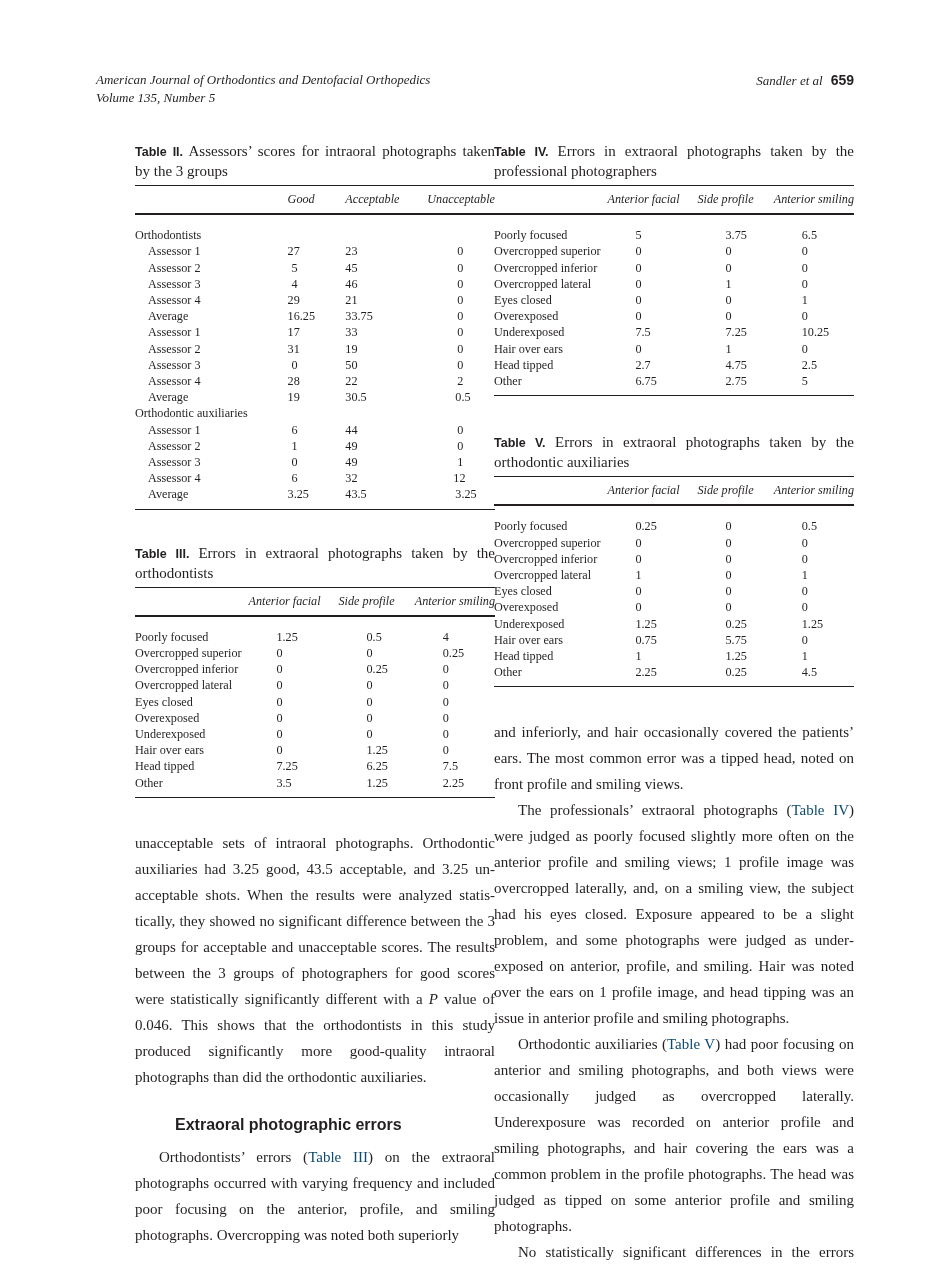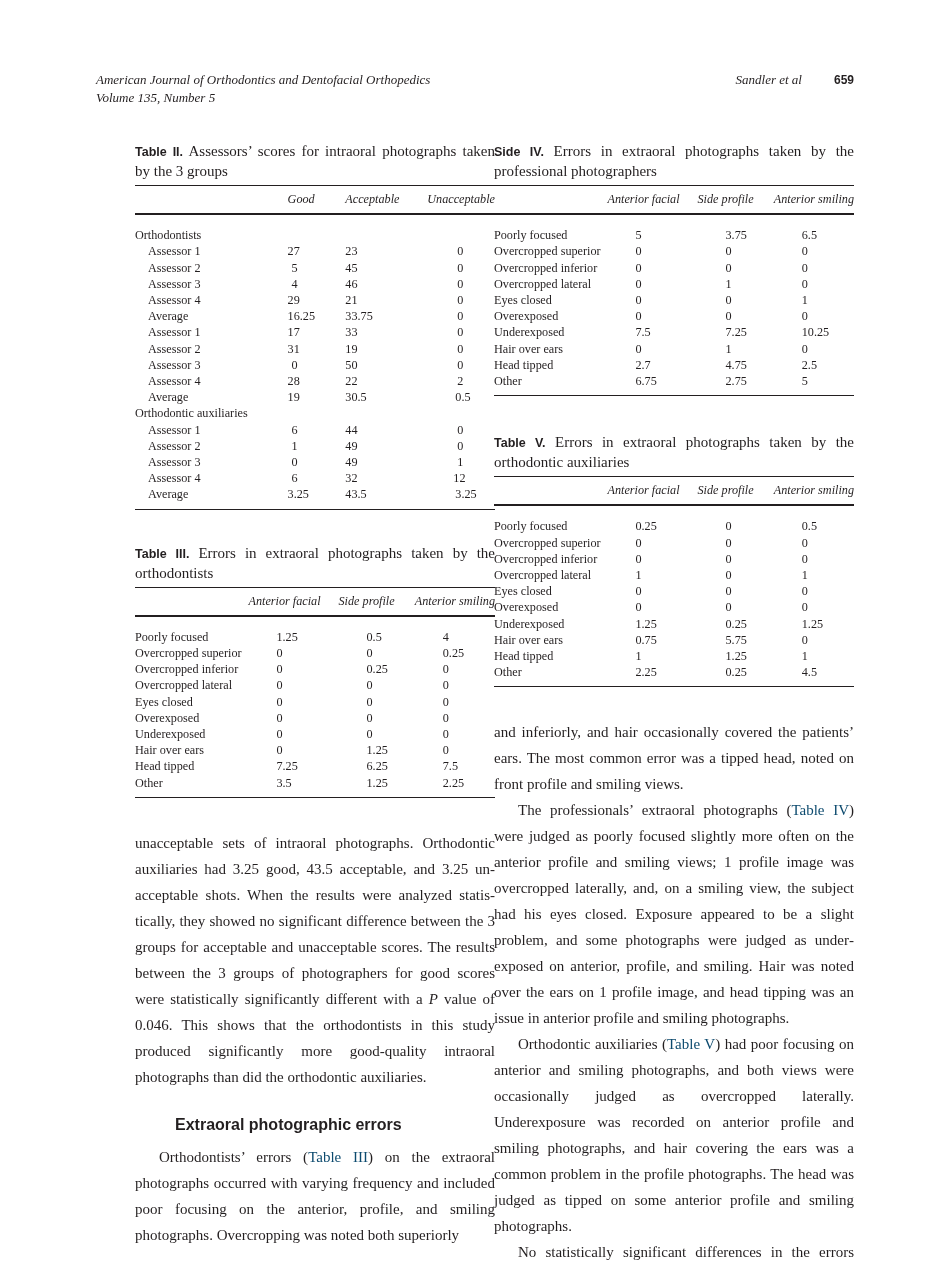--- a/index.html
+++ b/index.html
@@ -1,20 +1,20 @@
 <!DOCTYPE html>
 <html><head>
 <meta charset="utf-8">
 <style>
   html, body { margin: 0; padding: 0; background: #ffffff; }
   body { width: 950px; height: 1272px; position: relative; overflow: hidden; color: #231f20; font-family: "Liberation Serif", serif; }
   .hdr-left { position: absolute; left: 96px; top: 71px; font-style: italic; font-size: 13px; line-height: 18px; }
   .hdr-right { position: absolute; right: 96px; top: 71px; font-size: 13px; line-height: 18px; }
   .hdr-right .auth { font-style: italic; margin-right: 8px; }
-  .hdr-right .pg { font-family: "Liberation Sans", sans-serif; font-weight: bold; font-size: 12px; margin-left: 24px; }
+  .hdr-right .pg { font-family: "Liberation Sans", sans-serif; font-weight: bold; font-size: 14px; }
   .col { position: absolute; width: 360px; }
   .col-left { left: 96px; top: 142px; margin-left: 39px; }
   .col-right { left: 494px; top: 142px; }
   .caption { font-size: 15px; line-height: 19px; text-align: justify; margin: 0 0 4px 0; }
   .caption .lbl { font-family: "Liberation Sans", sans-serif; font-weight: bold; font-size: 12.5px; }
   table.dt { width: 100%; border-collapse: collapse; font-size: 12.2px; line-height: 16.2px; }
   table.dt thead tr th { font-style: italic; font-weight: normal; text-align: left; padding: 5px 0 6px 0; border-top: 1.5px solid #231f20; border-bottom: 2px solid #231f20; white-space: nowrap; }
   table.dt tbody tr:first-child td { padding-top: 12px; }
   table.dt tbody tr:last-child td { padding-bottom: 6px; border-bottom: 1.5px solid #231f20; }
   table.dt td { padding: 0; white-space: nowrap; }
@@ -245,21 +245,21 @@
     <p><span>unacceptable sets of intraoral photographs. Orthodontic auxiliaries had 3.25 good, 43.5 acceptable, and 3.25 un­acceptable shots. When the results were analyzed statis­tically, they showed no significant difference between the 3 groups for acceptable and unacceptable scores. The results between the 3 groups of photographers for good scores were statistically significantly different with a </span><i>P</i><span> value of 0.046. This shows that the orthodon­tists in this study produced significantly more good-quality intraoral photographs than did the orthodontic auxiliaries.</span></p>
     <div style="height:22px"></div>
     <p class="sec">Extraoral photographic errors</p>
     <div style="height:6px"></div>
     <p class="ind"><span>Orthodontists’ errors (</span><span class="link">Table III</span><span>) on the extraoral photographs occurred with varying frequency and in­cluded poor focusing on the anterior, profile, and smiling photographs. Overcropping was noted both superiorly</span></p>
   </div>
 </div>
 
 <div class="col col-right">
   <div>
-    <p class="caption"><span class="lbl">Side IV.</span> <span>Errors in extraoral photographs taken by the professional photographers</span></p>
+    <p class="caption"><span class="lbl">Table IV.</span> <span>Errors in extraoral photographs taken by the professional photographers</span></p>
     <table class="dt tE">
       <thead>
         <tr>
           <th class="h1"></th>
           <th class="h2">Anterior facial</th>
           <th class="h3">Side profile</th>
           <th class="h4">Anterior smiling</th>
         </tr>
       </thead>
       <tbody>

